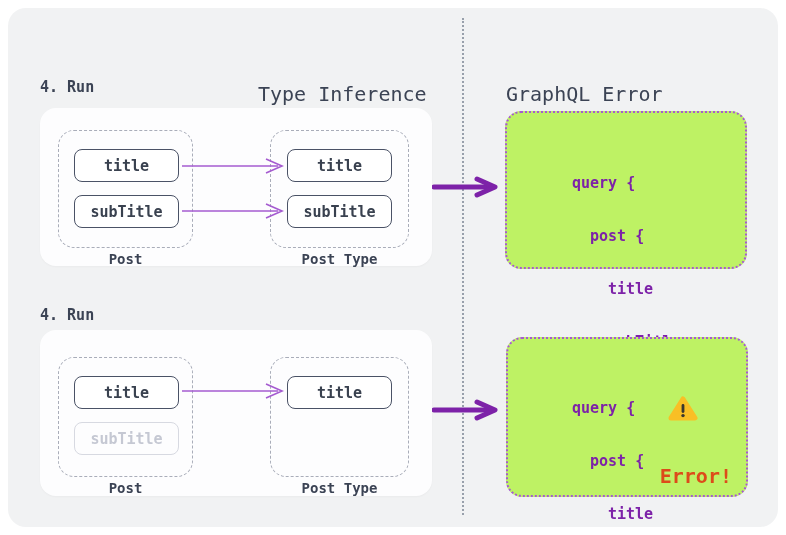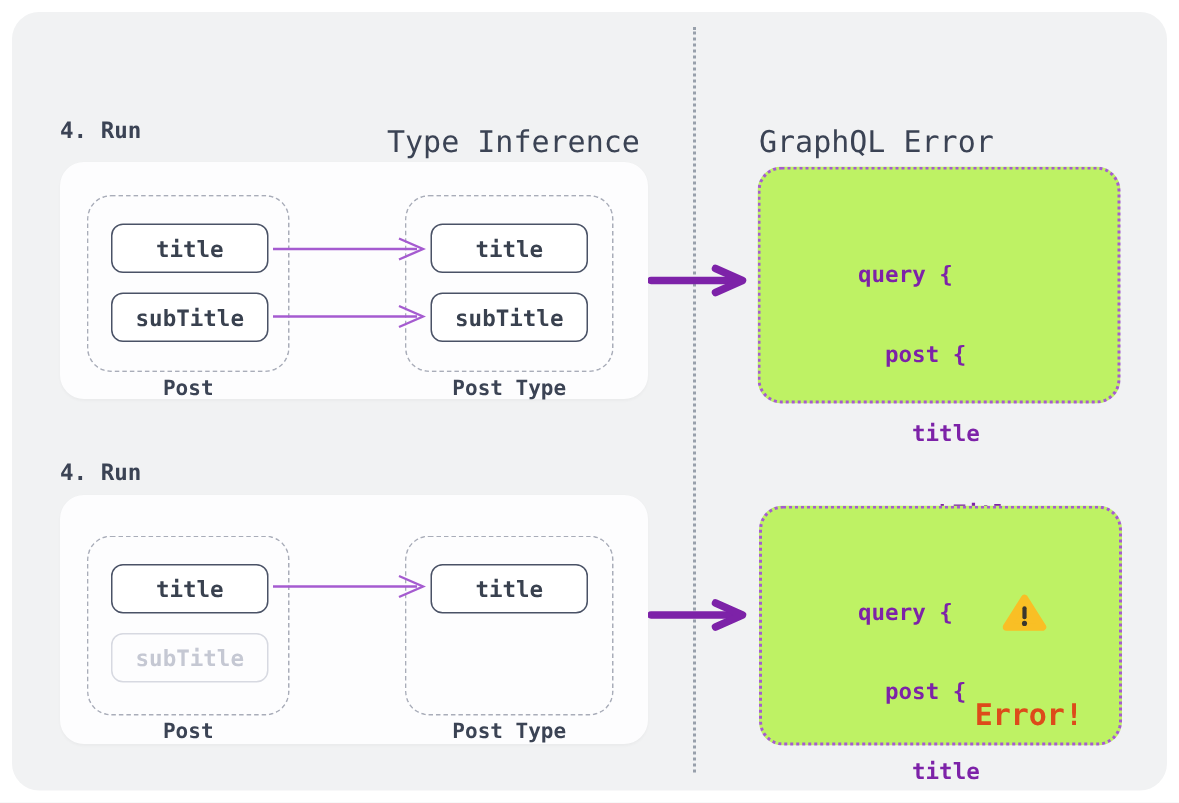--- a/index.html
+++ b/index.html
@@ -69,21 +69,21 @@
   #code2 { left:506px; top:337px; height:156px; }
   .code {
     position:absolute; left:65px; top:26px;
     font-size:15px; font-weight:700; color:#7d22a8; white-space:pre;
   }
   .code .line { height:17px; line-height:17px; overflow:visible; }
   .code .i1 { margin-left:18px; }
   .code .i2 { margin-left:36px; }
   .warn-icon { position:absolute; left:160px; top:56px; }
   .error-label {
-    position:absolute; right:24px; bottom:7px;
+    position:absolute; right:14px; bottom:7px;
     font-size:20px; font-weight:700; color:#dd4b1a;
   }
 </style>
 </head>
 <body>
 
 <div class="page-bg"></div>
 
 <div class="header" id="hdr-left">Type Inference</div>
 <div class="header" id="hdr-right">GraphQL Error</div>

